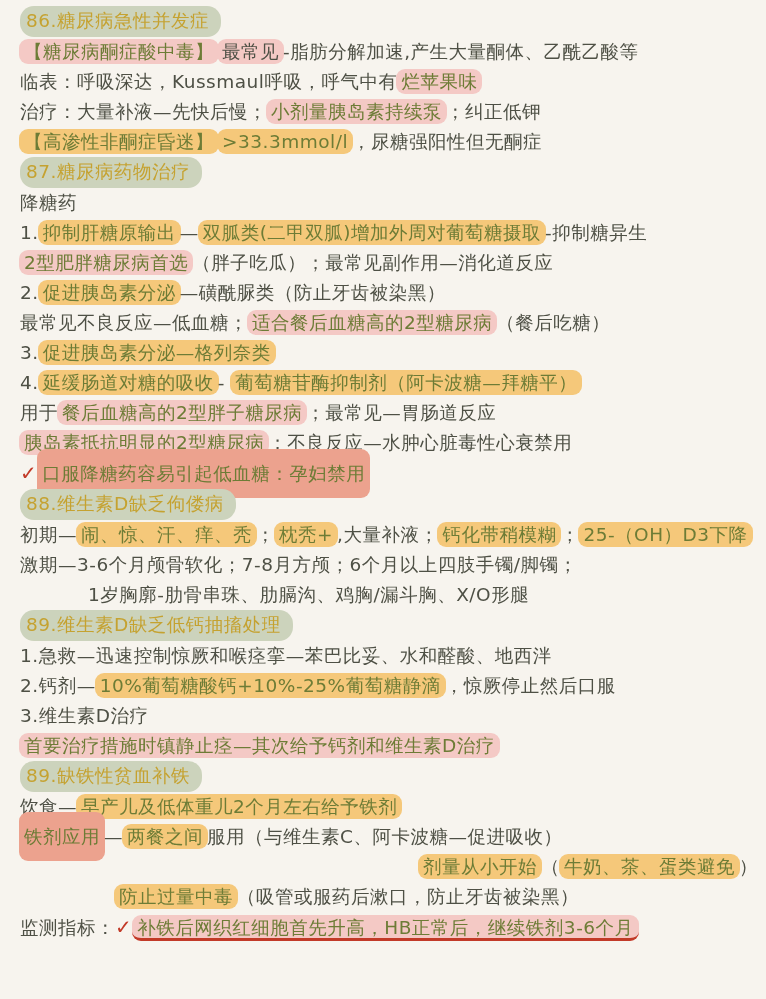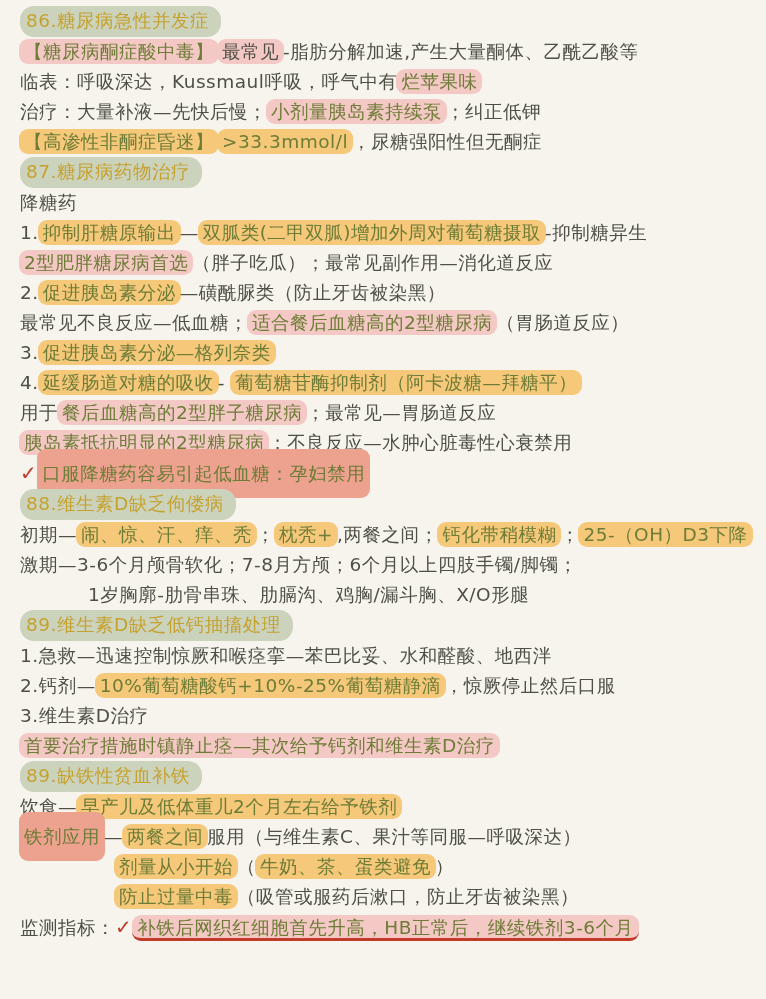--- a/index.html
+++ b/index.html
@@ -45,34 +45,34 @@
     <div class="line"><span class="seg ink-gold hl-pill">86.糖尿病急性并发症</span></div>
     <div class="line"><span class="seg ink-green hl-pink">【糖尿病酮症酸中毒】</span><span class="seg ink-dark hl-pink">最常见</span><span class="seg ink-dark">-脂肪分解加速,产生大量酮体、乙酰乙酸等</span></div>
     <div class="line"><span class="seg ink-dark">临表：呼吸深达，Kussmaul呼吸，呼气中有</span><span class="seg ink-green hl-pink">烂苹果味</span></div>
     <div class="line"><span class="seg ink-dark">治疗：大量补液—先快后慢；</span><span class="seg ink-green hl-pink">小剂量胰岛素持续泵</span><span class="seg ink-dark">；纠正低钾</span></div>
     <div class="line"><span class="seg ink-green hl-orange">【高渗性非酮症昏迷】</span><span class="seg ink-green hl-orange">&gt;33.3mmol/l</span><span class="seg ink-dark">，尿糖强阳性但无酮症</span></div>
     <div class="line"><span class="seg ink-gold hl-pill">87.糖尿病药物治疗</span></div>
     <div class="line"><span class="seg ink-dark">降糖药</span></div>
     <div class="line"><span class="seg ink-dark">1.</span><span class="seg ink-green hl-orange">抑制肝糖原输出</span><span class="seg ink-dark">—</span><span class="seg ink-green hl-orange">双胍类(二甲双胍)增加外周对葡萄糖摄取</span><span class="seg ink-dark">-抑制糖异生</span></div>
     <div class="line"><span class="seg ink-green hl-pink">2型肥胖糖尿病首选</span><span class="seg ink-dark">（胖子吃瓜）；最常见副作用—消化道反应</span></div>
     <div class="line"><span class="seg ink-dark">2.</span><span class="seg ink-green hl-orange">促进胰岛素分泌</span><span class="seg ink-dark">—磺酰脲类（防止牙齿被染黑）</span></div>
-    <div class="line"><span class="seg ink-dark">最常见不良反应—低血糖；</span><span class="seg ink-green hl-pink">适合餐后血糖高的2型糖尿病</span><span class="seg ink-dark">（胃肠道反应）</span></div>
+    <div class="line"><span class="seg ink-dark">最常见不良反应—低血糖；</span><span class="seg ink-green hl-pink">适合餐后血糖高的2型糖尿病</span><span class="seg ink-dark">（餐后吃糖）</span></div>
     <div class="line"><span class="seg ink-dark">3.</span><span class="seg ink-green hl-orange">促进胰岛素分泌—格列奈类</span></div>
     <div class="line"><span class="seg ink-dark">4.</span><span class="seg ink-green hl-orange">延缓肠道对糖的吸收</span><span class="seg ink-dark">- </span><span class="seg ink-green hl-orange">葡萄糖苷酶抑制剂（阿卡波糖—拜糖平）</span></div>
     <div class="line"><span class="seg ink-dark">用于</span><span class="seg ink-green hl-pink">餐后血糖高的2型胖子糖尿病</span><span class="seg ink-dark">；最常见—胃肠道反应</span></div>
     <div class="line"><span class="seg ink-green hl-pink">胰岛素抵抗明显的2型糖尿病</span><span class="seg ink-dark">；不良反应—水肿心脏毒性心衰禁用</span></div>
     <div class="line"><span class="seg ink-red check">✓</span><span class="seg ink-green hl-salmon">口服降糖药容易引起低血糖：孕妇禁用</span></div>
     <div class="line"><span class="seg ink-gold hl-pill">88.维生素D缺乏佝偻病</span></div>
-    <div class="line"><span class="seg ink-dark">初期—</span><span class="seg ink-green hl-orange">闹、惊、汗、痒、秃</span><span class="seg ink-dark">；</span><span class="seg ink-green hl-orange">枕秃+</span><span class="seg ink-dark">,两餐之间；</span><span class="seg ink-green hl-orange">钙化带稍模糊</span><span class="seg ink-dark">；</span><span class="seg ink-green hl-orange">25-（OH）D3下降</span></div>
+    <div class="line"><span class="seg ink-dark">初期—</span><span class="seg ink-green hl-orange">闹、惊、汗、痒、秃</span><span class="seg ink-dark">；</span><span class="seg ink-green hl-orange">枕秃+</span><span class="seg ink-dark">,大量补液；</span><span class="seg ink-green hl-orange">钙化带稍模糊</span><span class="seg ink-dark">；</span><span class="seg ink-green hl-orange">25-（OH）D3下降</span></div>
     <div class="line"><span class="seg ink-dark">激期—3-6个月颅骨软化；7-8月方颅；6个月以上四肢手镯/脚镯；</span></div>
     <div class="line" style="margin-left: 68px;"><span class="seg ink-dark">1岁胸廓-肋骨串珠、肋膈沟、鸡胸/漏斗胸、X/O形腿</span></div>
     <div class="line"><span class="seg ink-gold hl-pill">89.维生素D缺乏低钙抽搐处理</span></div>
     <div class="line"><span class="seg ink-dark">1.急救—迅速控制惊厥和喉痉挛—苯巴比妥、水和醛酸、地西泮</span></div>
     <div class="line"><span class="seg ink-dark">2.钙剂—</span><span class="seg ink-green hl-orange">10%葡萄糖酸钙+10%-25%葡萄糖静滴</span><span class="seg ink-dark">，惊厥停止然后口服</span></div>
     <div class="line"><span class="seg ink-dark">3.维生素D治疗</span></div>
     <div class="line"><span class="seg ink-green hl-pink">首要治疗措施时镇静止痉—其次给予钙剂和维生素D治疗</span></div>
     <div class="line"><span class="seg ink-gold hl-pill">89.缺铁性贫血补铁</span></div>
     <div class="line"><span class="seg ink-dark">饮食—</span><span class="seg ink-green hl-orange">早产儿及低体重儿2个月左右给予铁剂</span></div>
-    <div class="line"><span class="seg ink-green hl-salmon">铁剂应用</span><span class="seg ink-dark">—</span><span class="seg ink-green hl-orange">两餐之间</span><span class="seg ink-dark">服用（与维生素C、果汁等同服—呼吸深达）</span></div>
-    <div class="line" style="margin-left: 95px;"><span class="seg ink-green hl-orange">剂量从小开始</span><span class="seg ink-dark">（</span><span class="seg ink-green hl-orange">牛奶、茶、蛋类避免</span><span class="seg ink-dark">）</span></div>
+    <div class="line"><span class="seg ink-green hl-salmon">铁剂应用</span><span class="seg ink-dark">—</span><span class="seg ink-green hl-orange">两餐之间</span><span class="seg ink-dark">服用（与维生素C、阿卡波糖—促进吸收）</span></div>
+    <div class="line" style="margin-left: 95px; text-align: right;"><span class="seg ink-green hl-orange">剂量从小开始</span><span class="seg ink-dark">（</span><span class="seg ink-green hl-orange">牛奶、茶、蛋类避免</span><span class="seg ink-dark">）</span></div>
     <div class="line" style="margin-left: 95px;"><span class="seg ink-green hl-orange">防止过量中毒</span><span class="seg ink-dark">（吸管或服药后漱口，防止牙齿被染黑）</span></div>
     <div class="line"><span class="seg ink-dark">监测指标：</span><span class="seg ink-red check">✓</span><span class="seg ink-green hl-pink u-red">补铁后网织红细胞首先升高，HB正常后，继续铁剂3-6个月</span></div>
   </div>
 
 </body></html>

